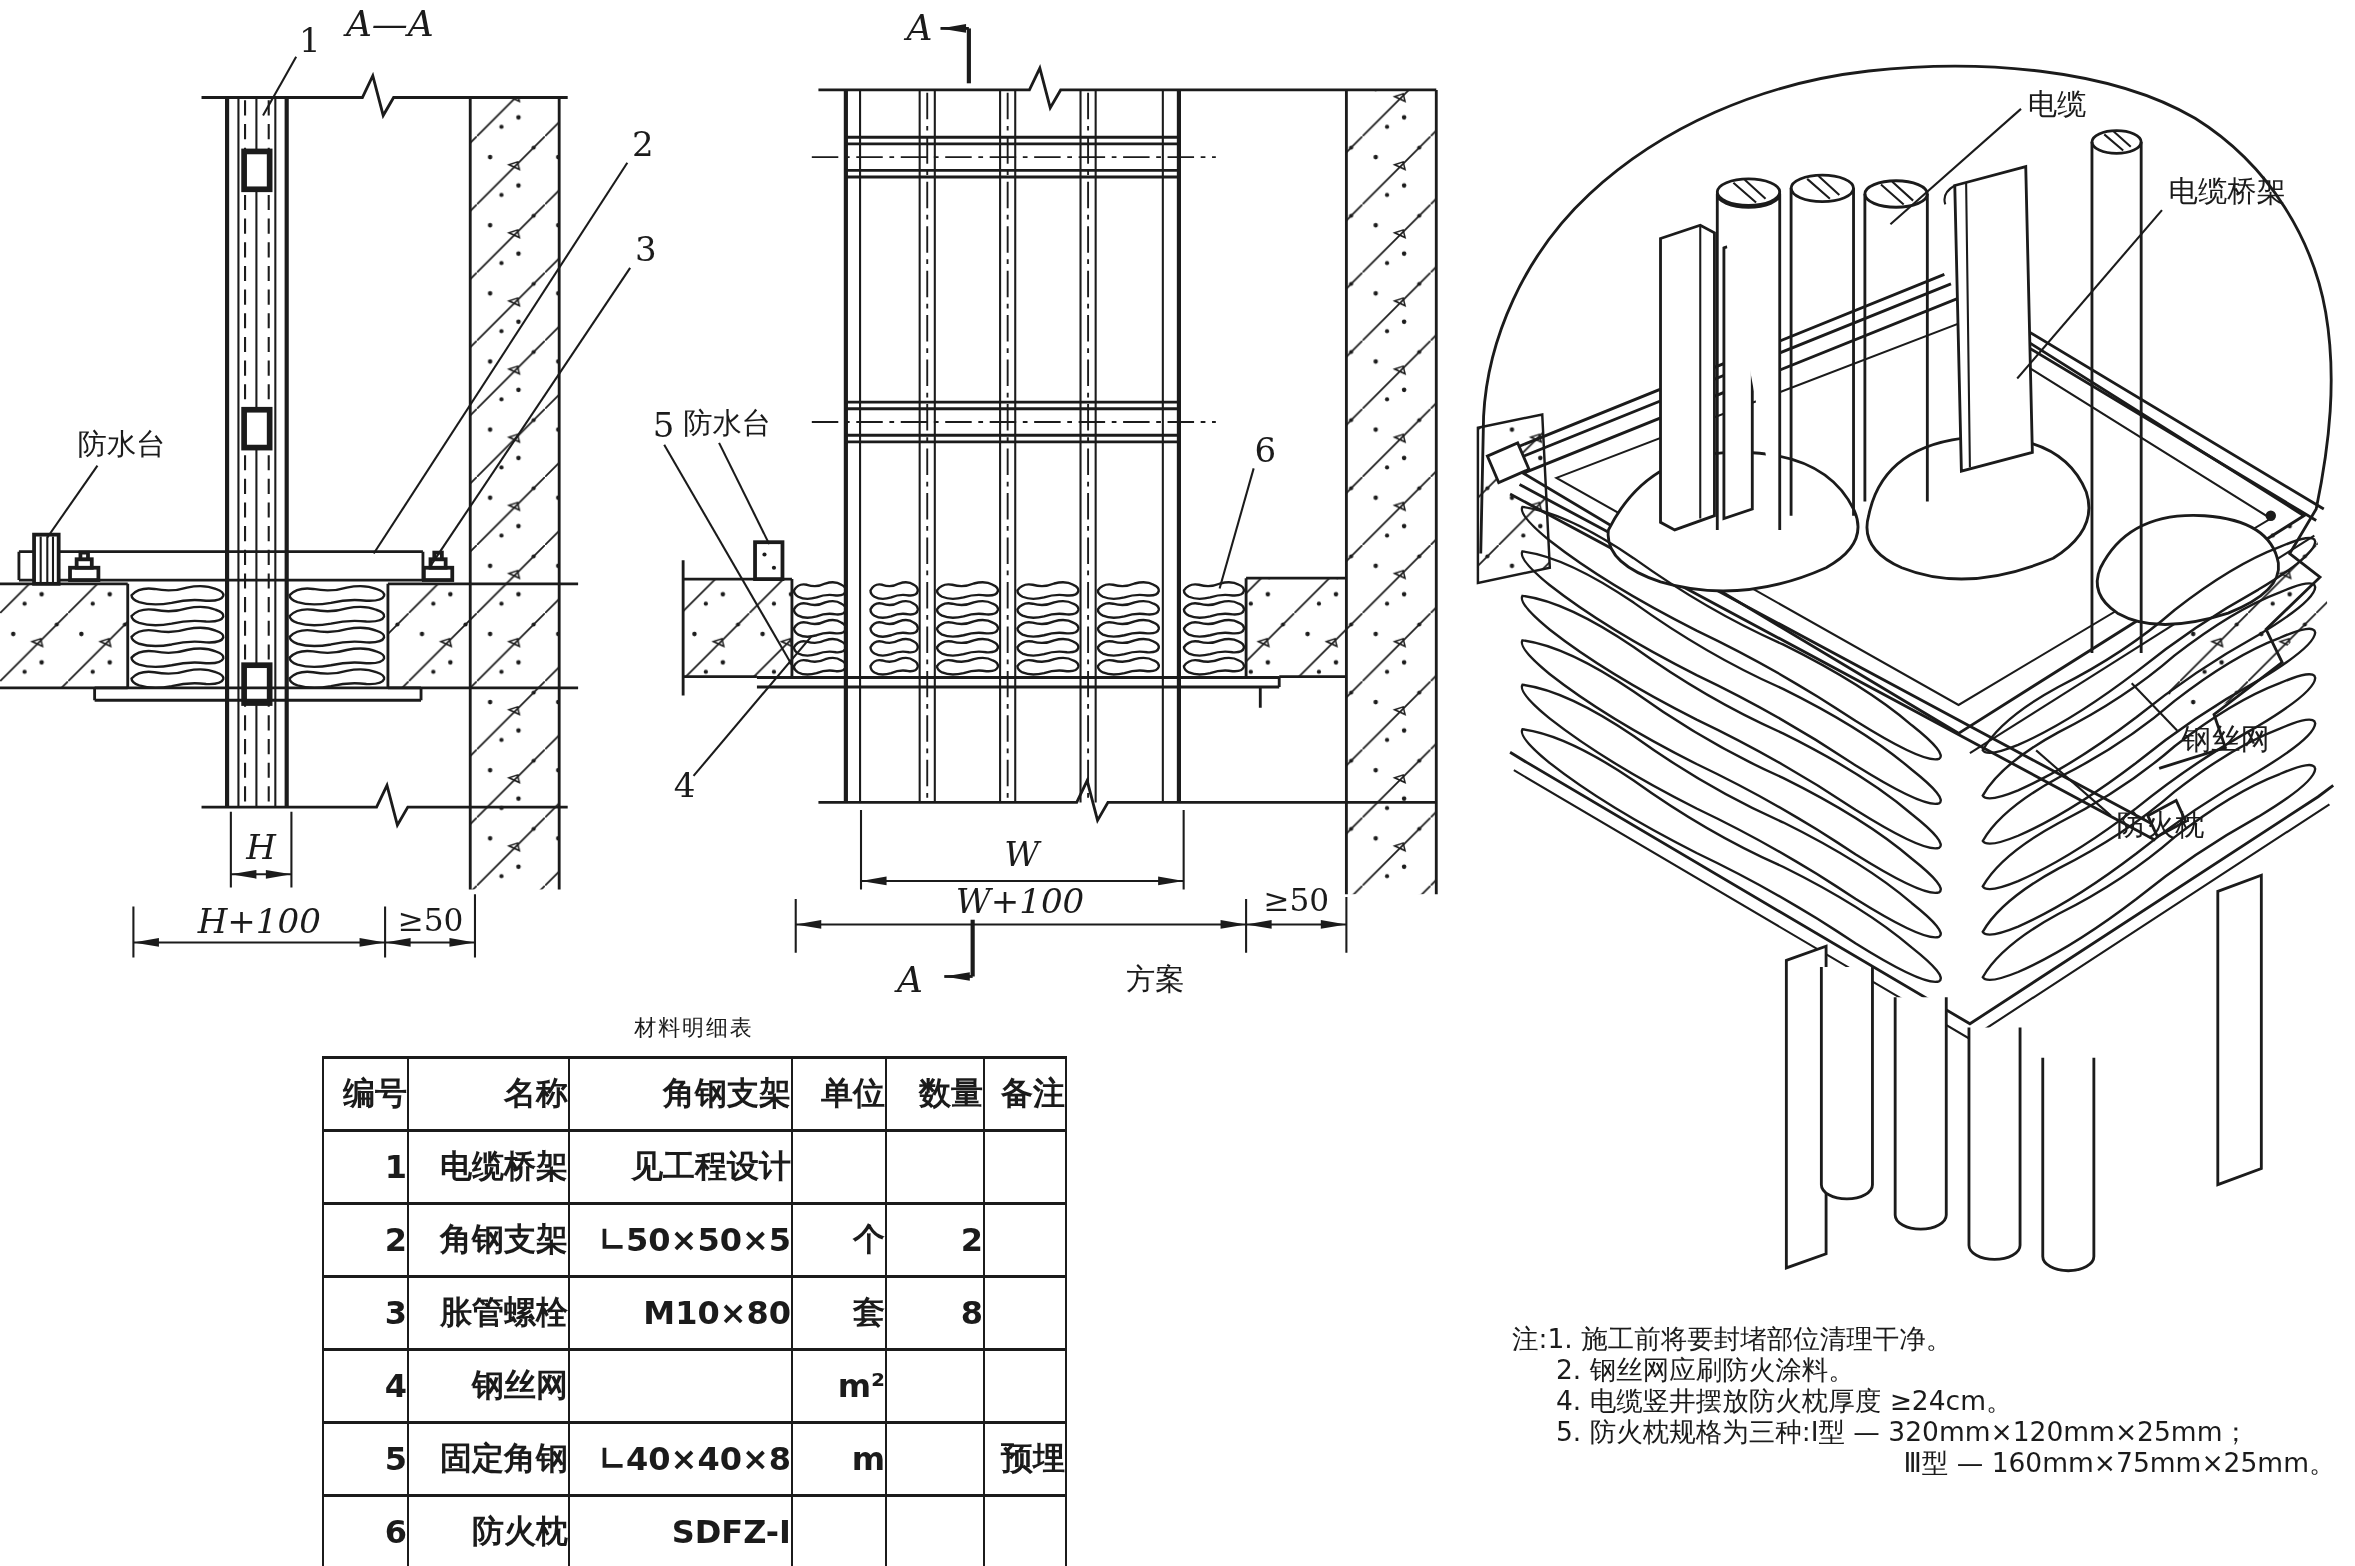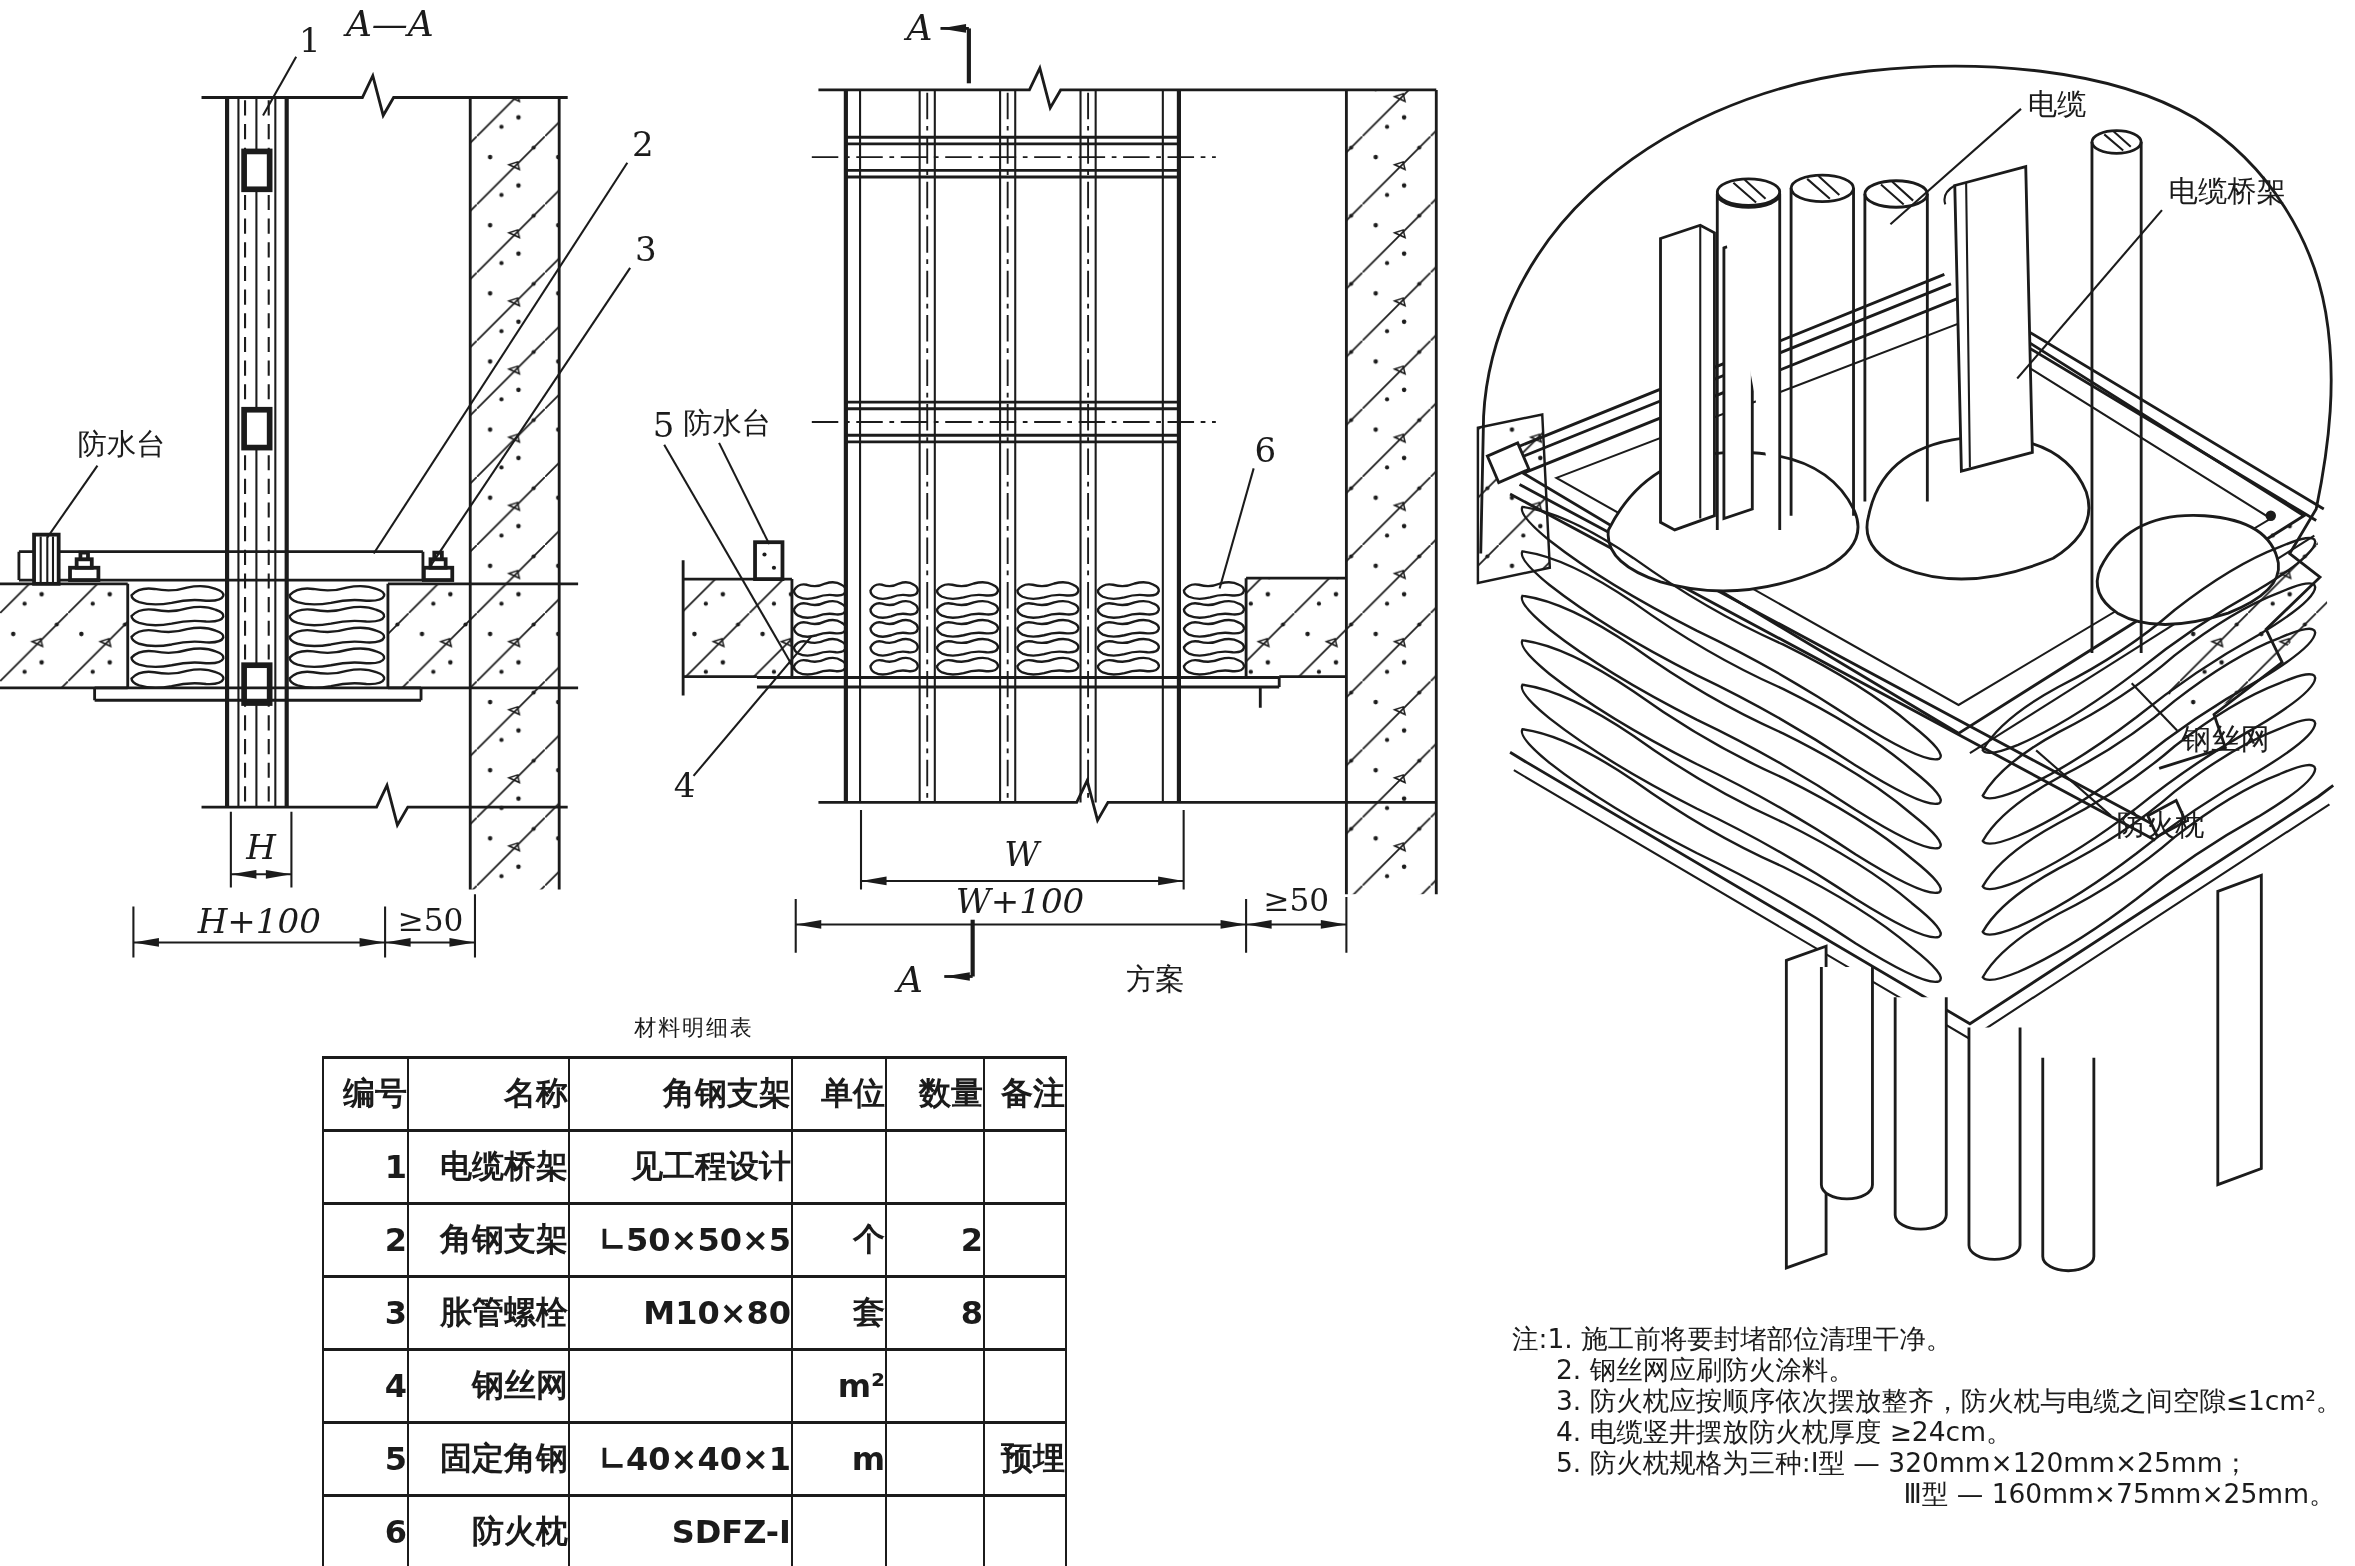--- a/index.html
+++ b/index.html
@@ -376,39 +376,38 @@
       <td>4</td>
             <td>钢丝网</td>
             <td></td>
             <td>m²</td>
             <td></td>
             <td></td>
     </tr>
     <tr>
       <td>5</td>
             <td>固定角钢</td>
-            <td>∟40×40×1</td>
+            <td>∟40×40×8</td>
             <td>m</td>
             <td></td>
             <td>预埋</td>
     </tr>
     <tr>
       <td>6</td>
             <td>防火枕</td>
             <td>SDFZ-Ⅰ</td>
             <td></td>
             <td></td>
             <td></td>
     </tr>
   </tbody>
       </table>
 </div>
 
 <div id="notes">
   <div class="n-first"><span>注:</span><span>1. 施工前将要封堵部位清理干净。</span></div>
   <div class="ind1">2. 钢丝网应刷防火涂料。</div>
-  <div class="ind1">3. 防火枕应按顺序依次摆放整齐，防火枕与电缆之间空隙≤1cm²。</div>
   <div class="ind1">4. 电缆竖井摆放防火枕厚度 ≥24cm。</div>
   <div class="ind1">5. 防火枕规格为三种:Ⅰ型 — 320mm×120mm×25mm；</div>
   <div class="ind3">Ⅲ型 — 160mm×75mm×25mm。</div>
 </div>
 </div>
 
 
 </body></html>

